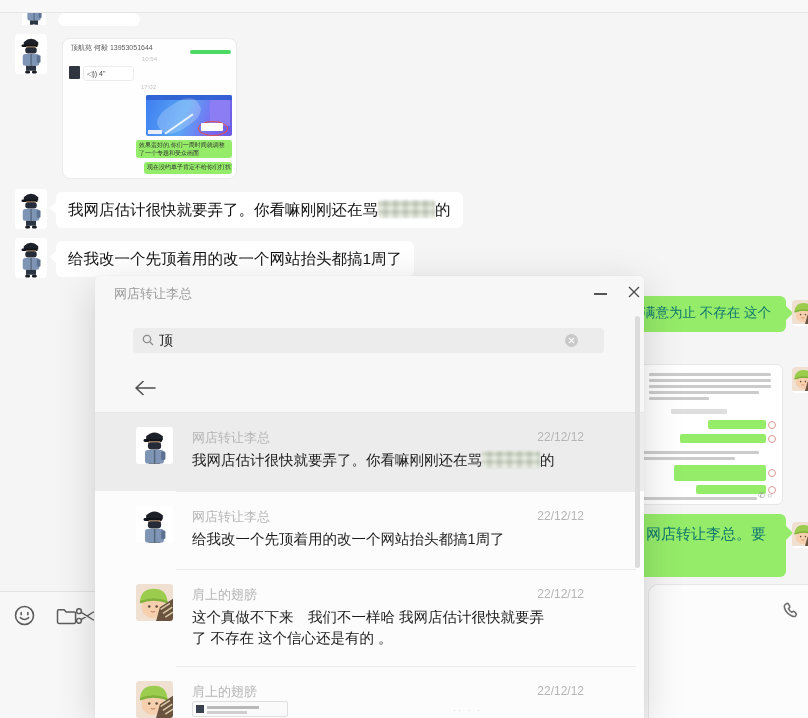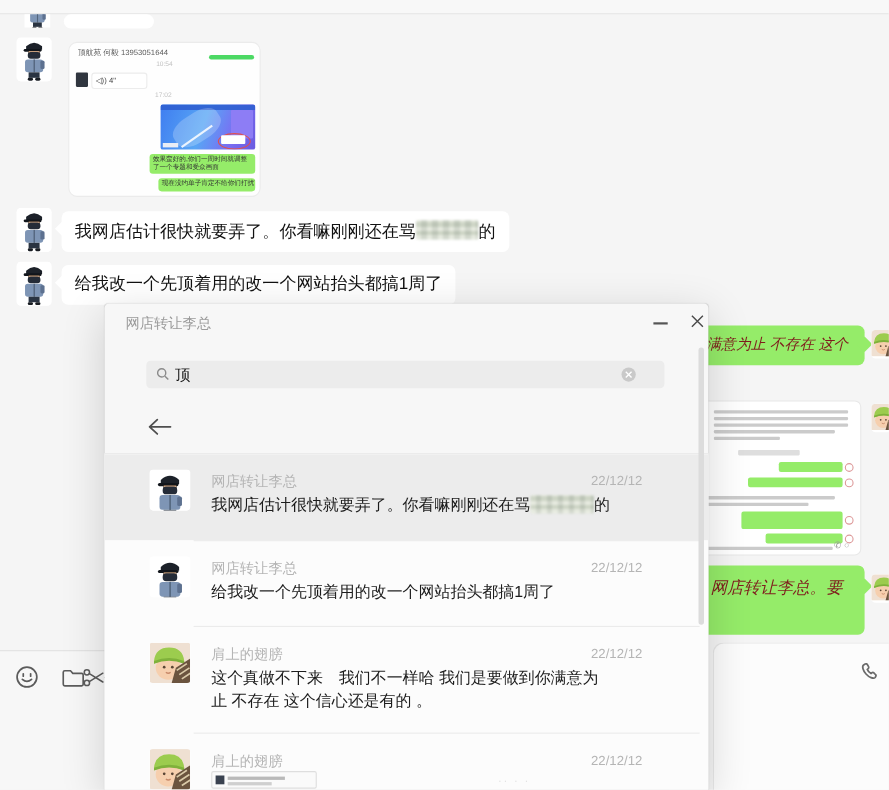--- a/index.html
+++ b/index.html
@@ -23,21 +23,21 @@
   .tinytxt{font-size:7px;color:#5a5a5a;white-space:nowrap;}
   .tinytime{font-size:6px;color:#c2c2c2;}
   .tbubble-g{background:#95ec69;border-radius:3px;color:#333;font-size:6px;line-height:8px;padding:1px 3px;overflow:hidden;}
   
   .minicard{background:#fff;border:1px solid #e8e8e8;border-radius:6px;overflow:hidden;}
   .gline{position:absolute;background:#cbcbcb;height:3px;border-radius:1px;}
   .gchip{position:absolute;background:#95ec69;border-radius:2px;}
   .rdot{position:absolute;width:6px;height:6px;border:1px solid #d99;border-radius:50%;}
   
   .gbubble{background:#95ec69;border-radius:6px;overflow:hidden;}
-  .gbubble-text{position:absolute;color:#7f1d1d;white-space:nowrap;font-style:italic;}
+  .gbubble-text{position:absolute;color:#0f766e;white-space:nowrap;}
   
   .inputarea{left:0;top:592px;width:96px;height:126px;background:#f7f7f7;}
   .toolline{left:0;top:591px;width:96px;height:1px;background:#e3e3e3;}
   .icon-btn svg{display:block;}
   
   .rpanel{left:648px;top:584px;width:160px;height:134px;background:#fcfcfc;border:1px solid #e6e6e6;border-right:none;border-bottom:none;border-top-left-radius:10px;}
   
   .dialog{left:95px;top:276px;width:549px;height:442px;background:#f7f7f7;border-radius:4px 4px 0 0;
           box-shadow:0 10px 40px rgba(0,0,0,.16),0 0 1px rgba(0,0,0,.12);}
   .dlg-title{left:19px;top:9px;font-size:13px;color:#9b9b9b;}
@@ -275,21 +275,21 @@
       <div class="r-msg">给我改一个先顶着用的改一个网站抬头都搞1周了</div>
     </div>
     <div class="sep" style="top:156px;"></div>
 
     <div class="row" style="top:157px;height:96px;">
       <div class="r-av"><svg width="37" height="37">
             <use href="#av-baby"></use>
           </svg></div>
       <div class="r-name">肩上的翅膀</div>
       <div class="r-date">22/12/12</div>
-      <div class="r-msg w2">这个真做不下来　我们不一样哈 我们是要做到你满意为止 不存在 这个信心还是有的 。</div>
+      <div class="r-msg w2">这个真做不下来　我们不一样哈 我网店估计很快就要弄了 不存在 这个信心还是有的 。</div>
     </div>
     <div class="sep" style="top:253px;"></div>
 
     <div class="row" style="top:254px;height:60px;">
       <div class="r-av"><svg width="37" height="37">
             <use href="#av-baby"></use>
           </svg></div>
       <div class="r-name">肩上的翅膀</div>
       <div class="r-date">22/12/12</div>
       <div class="qbox">

